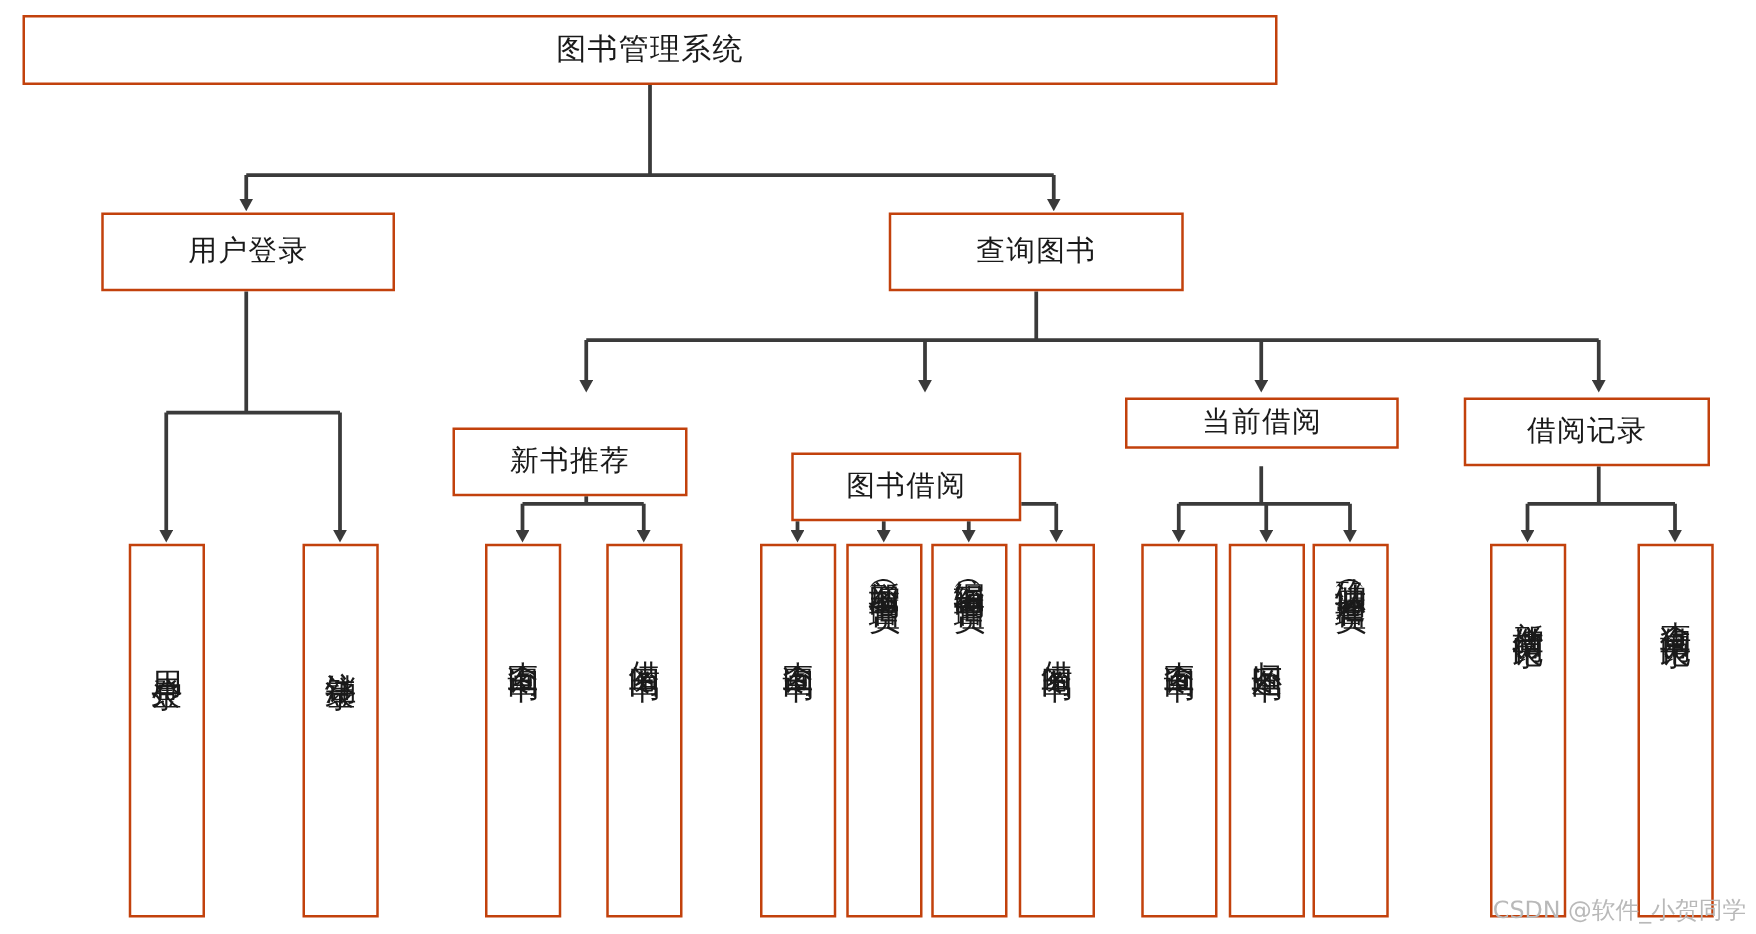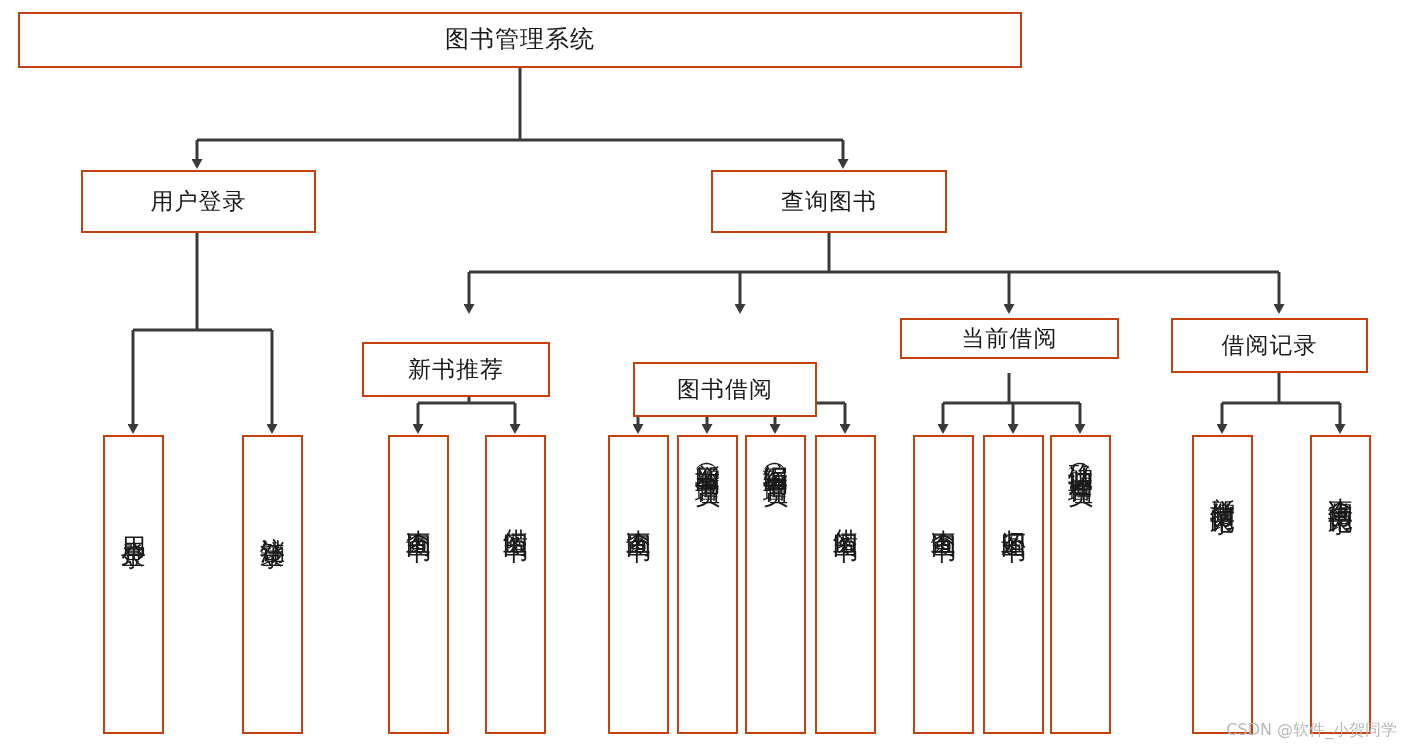--- a/index.html
+++ b/index.html
@@ -36,21 +36,21 @@
     font-size:25px;
     letter-spacing:3px;
     line-height:1;
     margin:0 auto;
   }
   .node.root .label{font-size:24px;}
   #watermark{
     position:absolute;
     right:8px;
     bottom:6px;
-    font-size:16px;
+    font-size:19px;
     color:#b9b9b9;
     white-space:nowrap;
     user-select:none;
   }
 </style>
 </head>
 <body>
 
 <div id="canvas">
 

